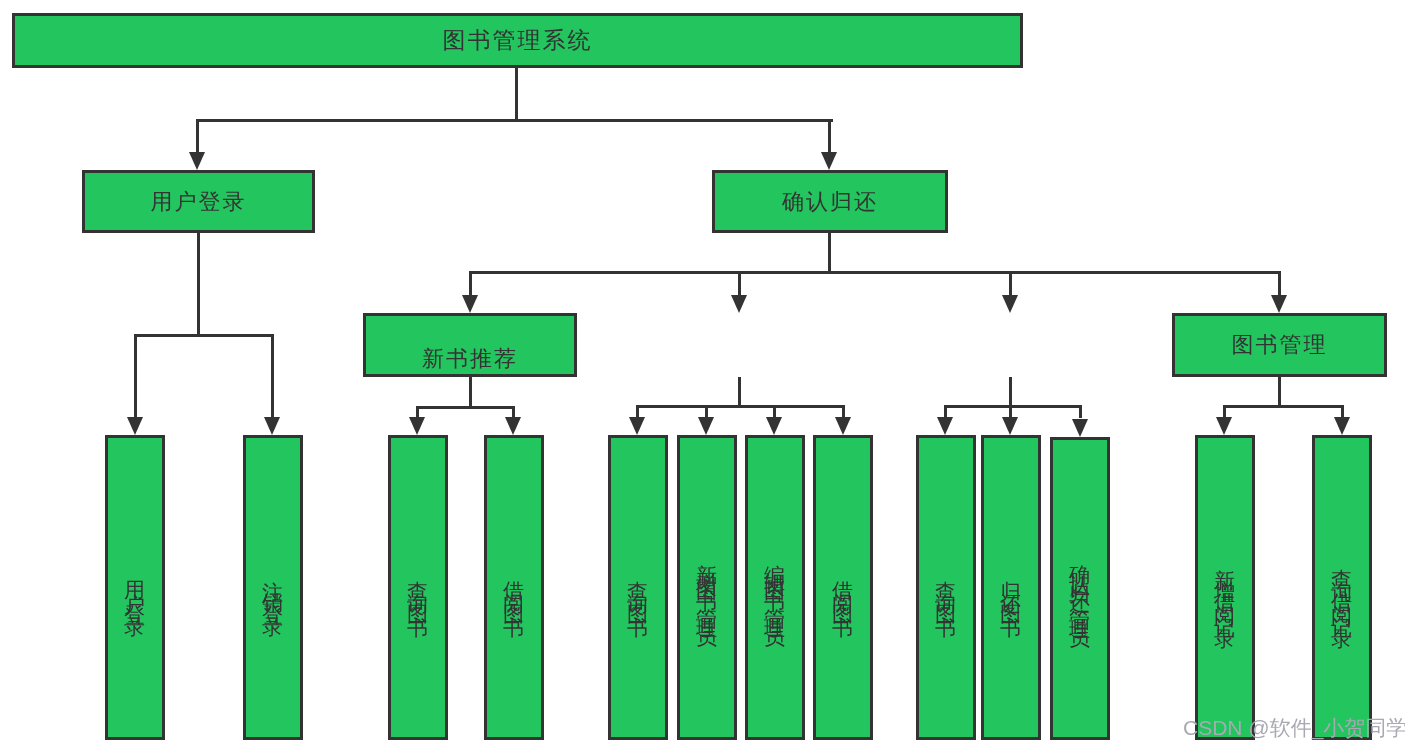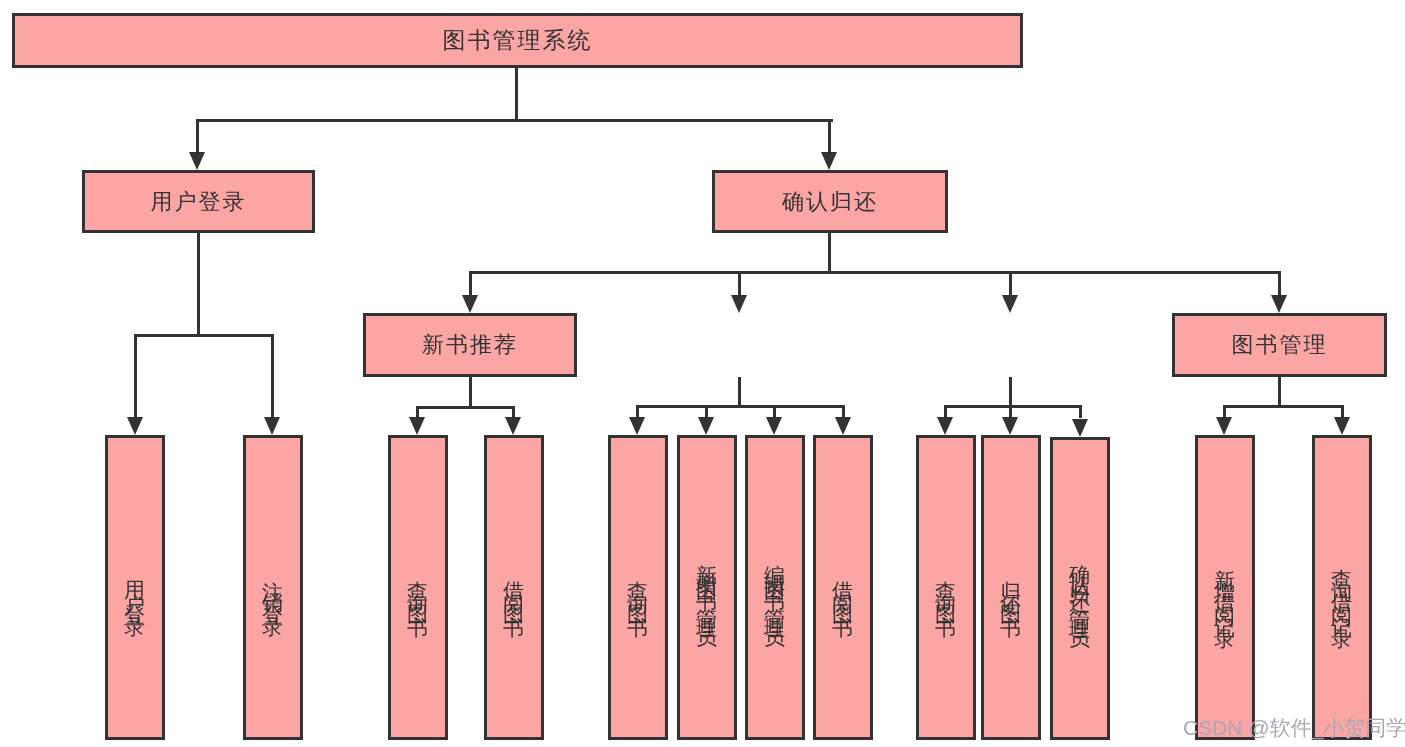--- a/index.html
+++ b/index.html
@@ -9,21 +9,21 @@
     --background:#ffffff;
   }
   html,body{margin:0;padding:0;background:var(--background);}
   body{font-family:"Liberation Sans","DejaVu Sans",sans-serif;}
   #canvas{
     position:relative;width:1405px;height:747px;background:var(--background);
     overflow:hidden;
   }
   .box{
     position:absolute;box-sizing:border-box;border:3px solid var(--line);
-    background:#fca5a5;display:flex;align-items:center;justify-content:center;
+    background:#22c55e;display:flex;align-items:center;justify-content:center;
     color:var(--text);
   }
   .h-label{font-size:22px;letter-spacing:2px;white-space:nowrap;}
   .title-label{font-size:23px;letter-spacing:2px;white-space:nowrap;}
   .v-box span{
     writing-mode:vertical-rl;text-orientation:mixed;
     font-size:21px;letter-spacing:12px;line-height:1;
     white-space:nowrap;
   }
   .line{position:absolute;background:var(--line);}
@@ -48,21 +48,21 @@
   </div>
 
   <div class="box" style="left:82px;top:170px;width:233px;height:63px;">
     <span class="h-label">用户登录</span>
   </div>
 
   <div class="box" style="left:712px;top:170px;width:236px;height:63px;">
     <span class="h-label">确认归还</span>
   </div>
 
-  <div class="box" style="left:363px;top:313px;width:214px;height:64px;">
+  <div class="box" style="left:363px;top:313px;width:214px;height:64px;align-items:flex-end;">
     <span class="h-label">新书推荐</span>
   </div>
 
 
 
   <div class="box" style="left:1172px;top:313px;width:215px;height:64px;">
     <span class="h-label">图书管理</span>
   </div>
 
   <div class="box v-box" style="left:105px;top:435px;width:60px;height:305px;">

